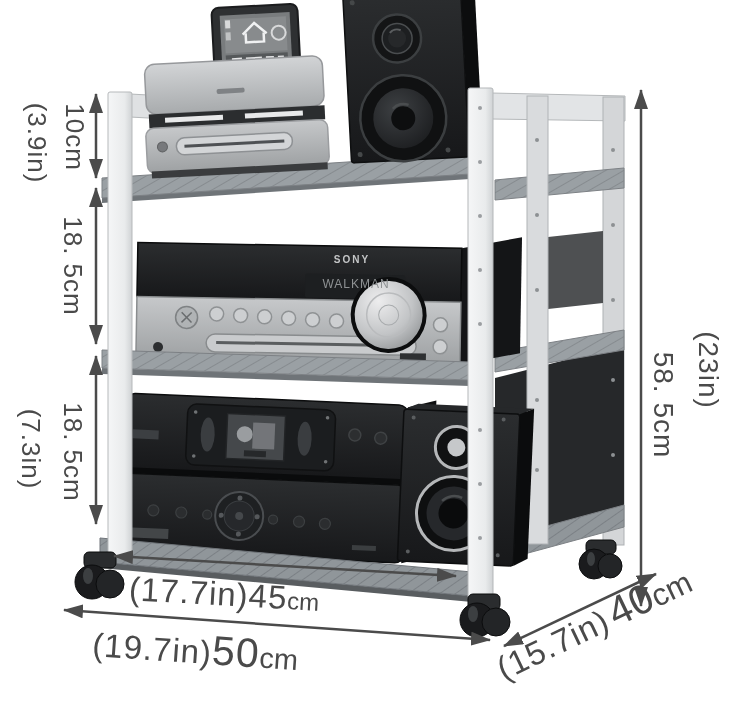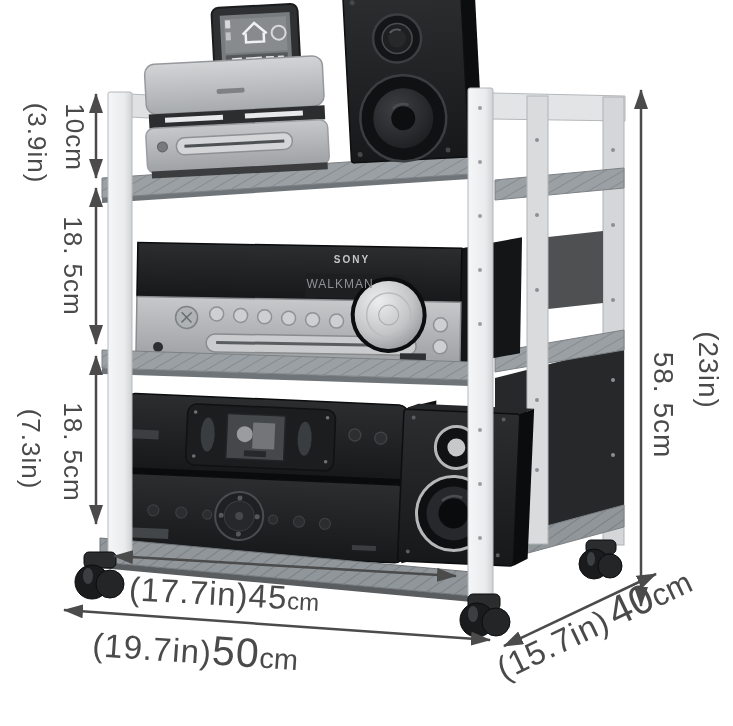--- a/index.html
+++ b/index.html
@@ -336,15 +336,15 @@
 <div class="dim" style="left:94px;top:622px;transform:rotate(4deg);transform-origin:0 0;">
   <span class="b-in">(19.7in)</span><span class="b-val-big">50</span><span class="b-unit-mid">cm</span>
 </div>
 
 <div class="dim" style="left:498px;top:648px;transform:rotate(-25.5deg);transform-origin:0 50%;">
   <span class="d-in">(15.7in)</span>
   <span class="d-val">40</span><span class="d-unit">cm</span>
 </div>
 
 <div class="brand" style="left:330px;top:254px;width:44px;">SONY</div>
-<div class="walkman" style="left:292px;top:277px;width:96px;">WALKMAN</div>
+<div class="walkman" style="left:308px;top:277px;width:96px;">WALKMAN</div>
 
 </div>
 
 </body></html>

